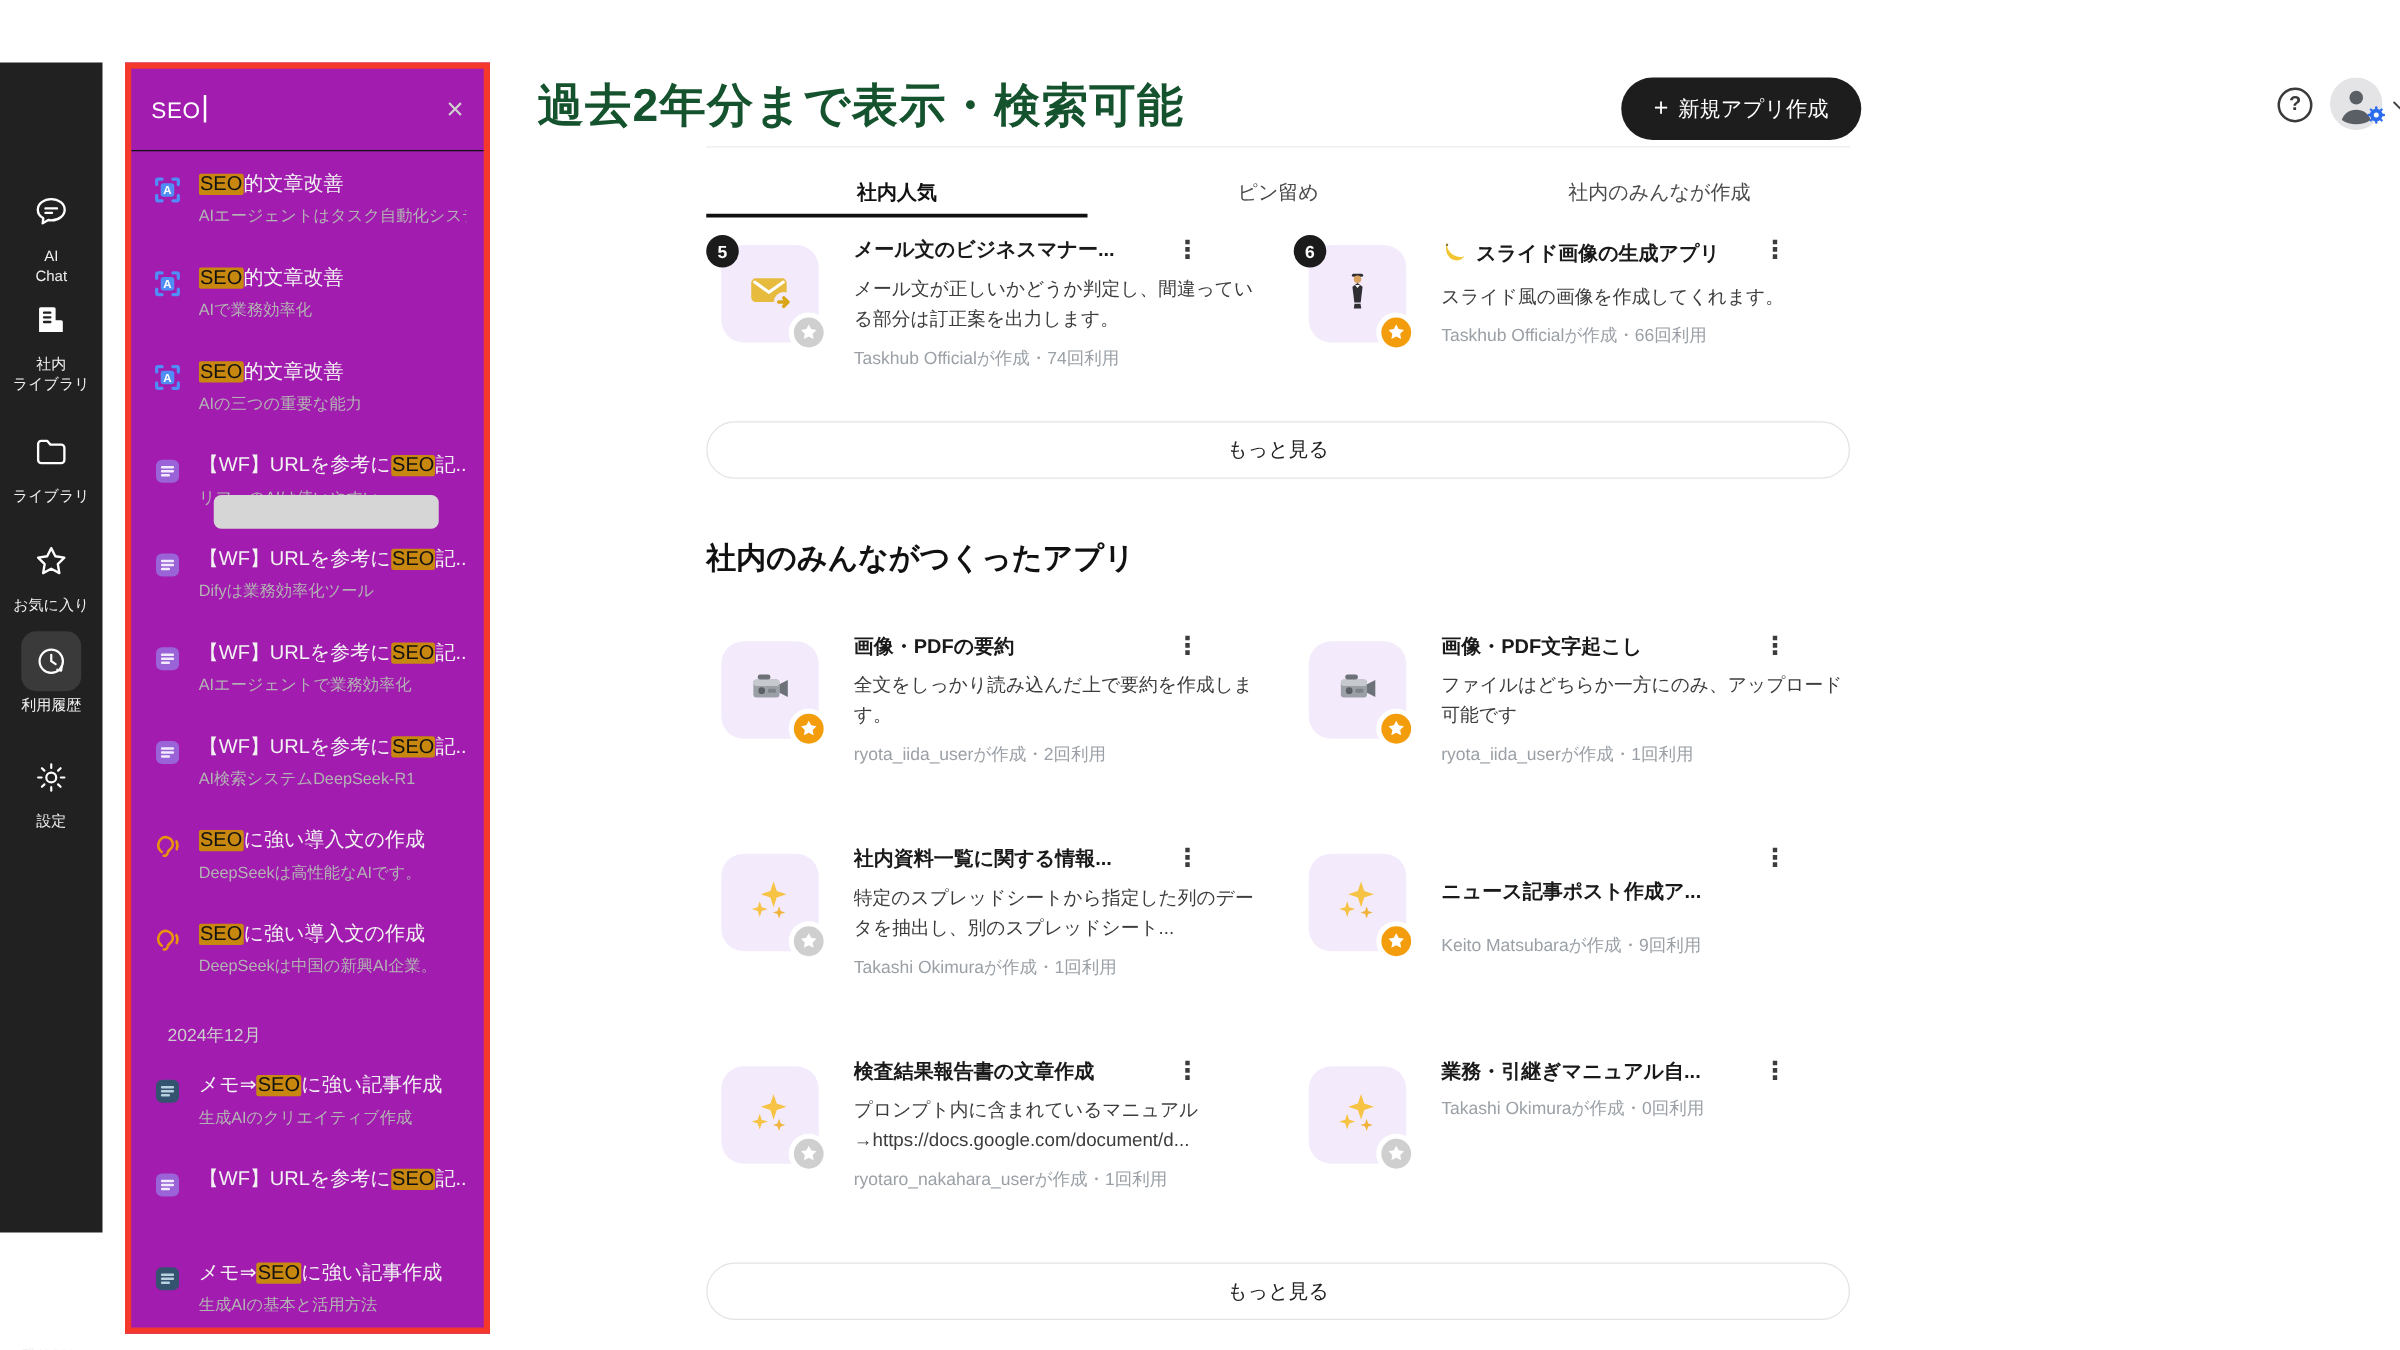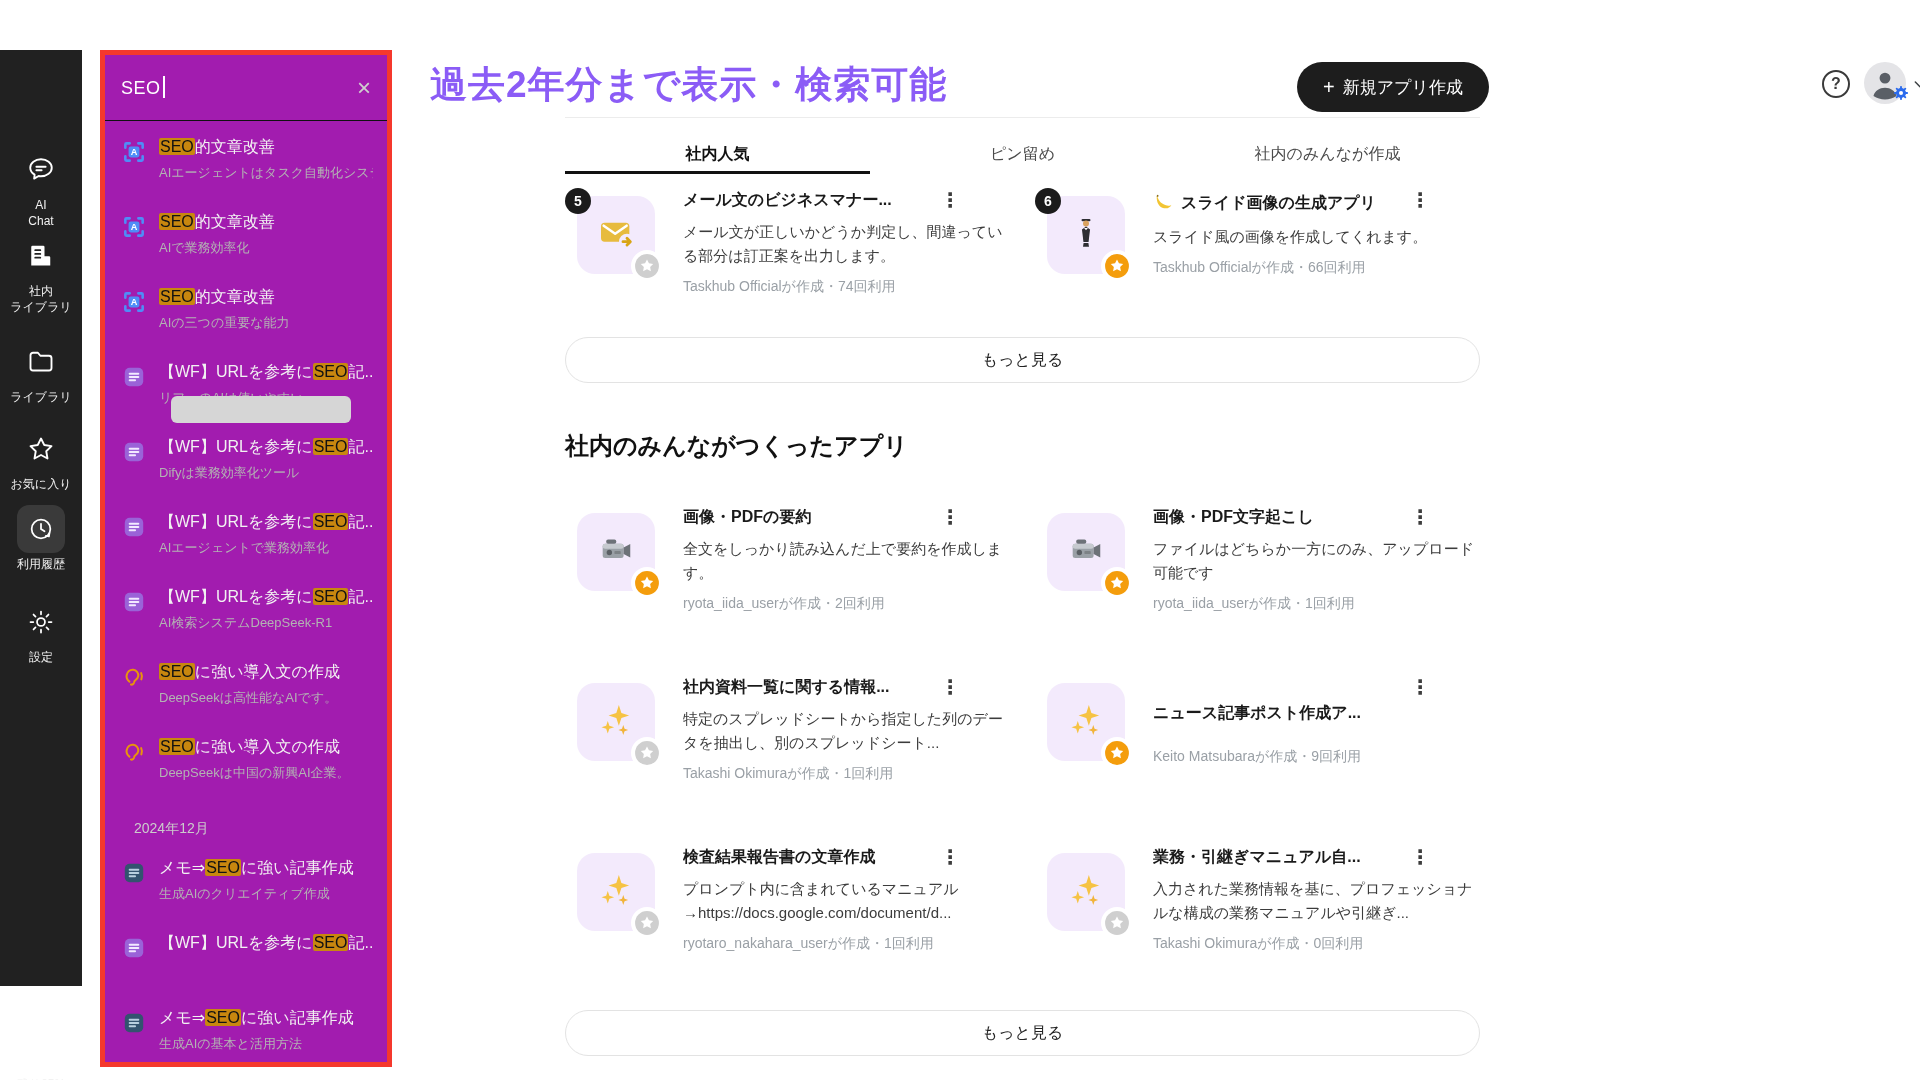--- a/index.html
+++ b/index.html
@@ -25,21 +25,21 @@
   .res-item { position:relative; height:75px; padding:6px 14px 0 16px; display:flex; gap:12px; cursor:pointer; }
   .res-icon { flex:0 0 26px; height:26px; margin-top:2px; }
   .res-text { min-width:0; }
   .res-title { color:#f2f2f2; font-size:16px; white-space:nowrap; overflow:hidden; }
   .hl { background:#c8870f; color:#121212; border-radius:2px; padding:0 1px; }
   .res-sub { margin-top:6px; color:#b3b3b3; font-size:13px; white-space:nowrap; overflow:hidden; }
   .res-section { height:46px; display:flex; align-items:center; padding-left:16px; color:#cccccc; font-size:14px;margin-left:13px; }
   .tooltip-box { position:absolute; left:66px; top:40px; width:180px; height:27px; background:#d6d6d6; border-radius:6px; }
 
   
-  #annotation { position:absolute; left:430px; top:60px; color:#8b5cf6; font-size:37px; font-weight:800; letter-spacing:1px; white-space:nowrap; }
+  #annotation { position:absolute; left:430px; top:60px; color:#14532d; font-size:37px; font-weight:800; letter-spacing:1px; white-space:nowrap; }
   #create-btn { position:absolute; left:1297px; top:62px; height:50px; padding:0 26px; background:#1d1d1d; color:#fff; border-radius:26px; display:flex; align-items:center; gap:8px; font-size:17px; cursor:pointer; }
   #create-plus { font-size:20px; font-weight:400; }
   #help-btn { position:absolute; left:1822px; top:70px; width:28px; height:28px; border:2px solid #3a3a3a; border-radius:50%; color:#3a3a3a; font-size:16px; font-weight:700; display:flex; align-items:center; justify-content:center; cursor:pointer; }
   #avatar-wrap { position:absolute; left:1864px; top:62px; width:42px; height:42px; cursor:pointer; }
   #avatar-gear { position:absolute; right:-3px; bottom:-1px; }
   #avatar-chevron { position:absolute; left:1912px; top:76px; cursor:pointer; }
 
   
   #content-topline { position:absolute; left:565px; top:117px; width:915px; height:1px; background:#ececec; }
   #tabs { position:absolute; left:565px; top:138px; width:915px; height:36px; display:flex; }
@@ -501,21 +501,20 @@
           </div>
           <div class="star-badge"><svg width="26" height="26" viewBox="0 0 24 24">
               <circle cx="12" cy="12" r="11" fill="#cfcfcf"></circle>
               <path d="M12 6l1.8 3.5 3.9.6-2.8 2.8.7 3.9L12 15l-3.6 1.8.7-3.9-2.8-2.8 3.9-.6z" fill="#fff"></path>
             </svg></div>
         </div>
         <div class="card-body">
           <div class="card-title">
             <span>業務・引継ぎマニュアル自...</span>
           </div>
-          <div class="card-desc">入力された業務情報を基に、プロフェッショナルな構成の業務マニュアルや引継ぎ...</div>
           <div class="card-meta">Takashi Okimuraが作成・0回利用</div>
         </div>
         <div class="kebab">⋮</div>
       </div>
     </div>
   <div id="more-everyone" class="more-btn">もっと見る</div>
 
 </div>
 
 </body></html>

